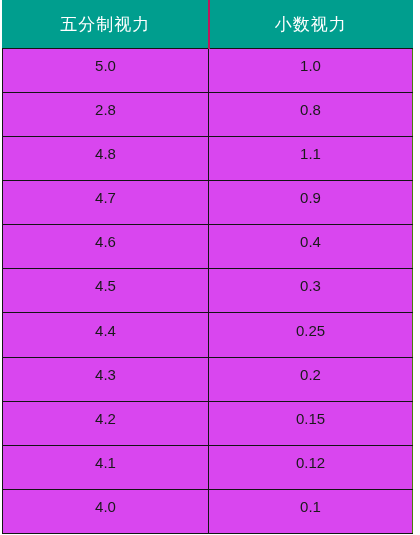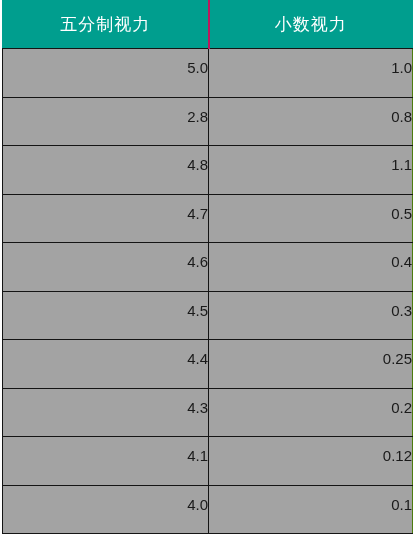--- a/index.html
+++ b/index.html
@@ -49,26 +49,26 @@
   }
   thead th.th-right {
     border-left: 2px solid #be185d;
   }
 
   tbody td {
     height: 42px;
     padding: 0 0 10px 0;
     font-size: 15px;
     color: #1a1a1a;
-    text-align: right;
+    text-align: center;
     vertical-align: middle;
     border: 1px solid #141414;
     border-top: none;
     box-sizing: border-box;
-    background: #a3a3a3;
+    background: #d946ef;
   }
   tbody tr:first-child td {
     border-top: none;
   }
   tbody td.cell-left {
     border-left: 1px solid #141414;
     border-right: 1px solid #141414;
   }
   tbody td.cell-right {
     border-right: 1px solid #4d7c0f;
@@ -97,39 +97,43 @@
         <tr>
           <td class="cell-left">2.8</td>
           <td class="cell-right">0.8</td>
         </tr>
         <tr>
           <td class="cell-left">4.8</td>
           <td class="cell-right">1.1</td>
         </tr>
         <tr>
           <td class="cell-left">4.7</td>
-          <td class="cell-right">0.5</td>
+          <td class="cell-right">0.9</td>
         </tr>
         <tr>
           <td class="cell-left">4.6</td>
           <td class="cell-right">0.4</td>
         </tr>
         <tr>
           <td class="cell-left">4.5</td>
           <td class="cell-right">0.3</td>
         </tr>
         <tr>
           <td class="cell-left">4.4</td>
           <td class="cell-right">0.25</td>
         </tr>
         <tr>
           <td class="cell-left">4.3</td>
           <td class="cell-right">0.2</td>
         </tr>
         <tr>
+          <td class="cell-left">4.2</td>
+          <td class="cell-right">0.15</td>
+        </tr>
+        <tr>
           <td class="cell-left">4.1</td>
           <td class="cell-right">0.12</td>
         </tr>
         <tr>
           <td class="cell-left">4.0</td>
           <td class="cell-right">0.1</td>
         </tr>
       </tbody>
   </table>
 </div>

